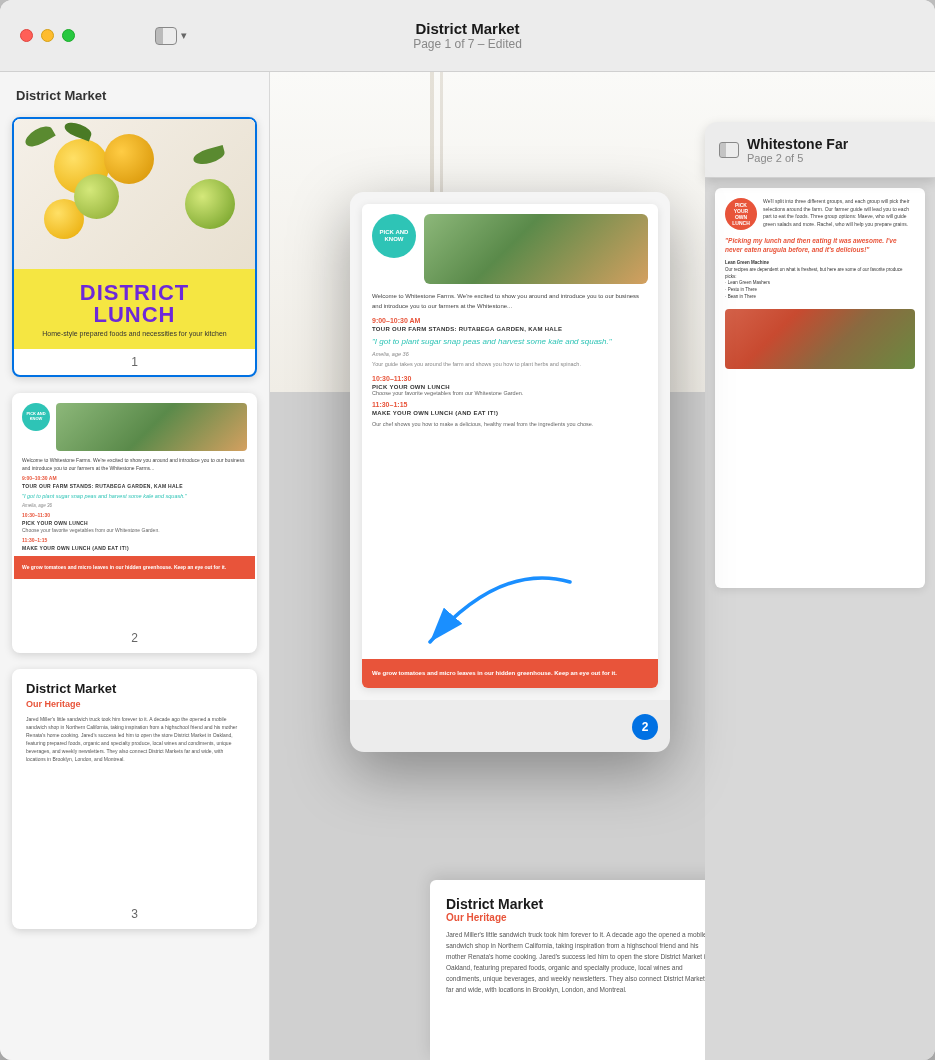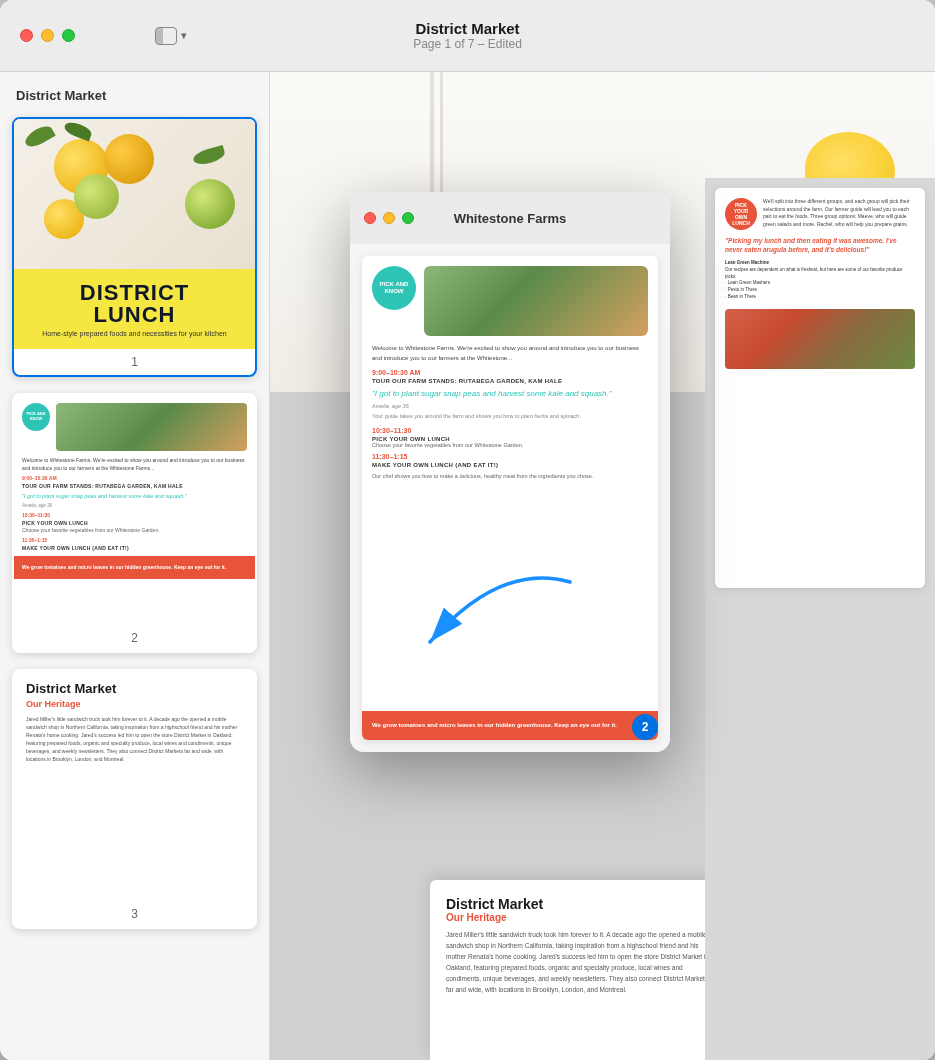--- a/index.html
+++ b/index.html
@@ -168,21 +168,21 @@
       display: flex;
       flex-direction: column;
       align-items: center;
       justify-content: center;
       padding: 8px;
     }
 
     .cover-title-text {
       font-size: 22px;
       font-weight: 900;
-      color: #0f172a;
+      color: #6d28d9;
       text-align: center;
       line-height: 1;
       letter-spacing: 1px;
     }
 
     .cover-subtitle-text {
       font-size: 7px;
       color: #333;
       text-align: center;
       margin-top: 4px;
@@ -718,20 +718,31 @@
     </div>
 
     <div class="main-content">
 
       <div class="bg-photo">
         <div class="bg-lemon"></div>
         <div class="bg-wood-lines"></div>
         <div style="position:absolute; top:0; left:170px; width:3px; height:320px; background:linear-gradient(180deg, #c8c0b0, #a8a098); opacity:0.4;"></div>
       </div>
 
+      <div class="second-window-header">
+        <div style="margin-right:8px;">
+          <div style="width:20px; height:16px; border:1.5px solid #888; border-radius:3px; display:flex;">
+            <div style="width:6px; height:100%; background:#888; border-radius:2px 0 0 2px; opacity:0.4;"></div>
+          </div>
+        </div>
+        <div>
+          <div class="second-window-title">Whitestone Far</div>
+          <div class="second-window-sub">Page 2 of 5</div>
+        </div>
+      </div>
 
       <div class="second-window-body">
         <div class="second-page-preview">
           <div class="sp-header">
             <div class="sp-circle">PICK<br>YOUR<br>OWN<br>LUNCH</div>
             <div class="sp-text">
               We'll split into three different groups, and each group will pick their selections around the farm. Our farmer guide will lead you to each part to eat the foods. Three group options: Maeve, who will guide green salads and more. Rachel, who will help you prepare grains.
             </div>
           </div>
           <div class="sp-quote">"Picking my lunch and then eating it was awesome. I've never eaten arugula before, and it's delicious!"</div>
@@ -740,28 +751,20 @@
             Our recipes are dependent on what is freshest, but here are some of our favorite produce picks:<br>
             · Lean Green Mashers<br>
             · Pesto in There<br>
             · Bean in There
           </div>
           <div class="sp-food-image"></div>
         </div>
       </div>
 
       <div class="whitestone-window">
-        <div class="ws-title-bar">
-          <div class="ws-controls">
-            <div class="ws-light red"></div>
-            <div class="ws-light yellow"></div>
-            <div class="ws-light green"></div>
-          </div>
-          <div class="ws-title">Whitestone Farms</div>
-        </div>
         <div class="ws-body">
           <div class="ws-page">
             <div class="ws-p2-header">
               <div class="ws-circle">PICK AND<br>KNOW</div>
               <div class="ws-photo"></div>
             </div>
             <div class="ws-welcome-text">Welcome to Whitestone Farms. We're excited to show you around and introduce you to our business and introduce you to our farmers at the Whitestone...</div>
             <div class="ws-time-block">9:00–10:30 AM</div>
             <div style="font-size:6px; color:#333; font-weight:700; text-transform:uppercase; letter-spacing:0.3px; margin-bottom:4px;">TOUR OUR FARM STANDS: RUTABEGA GARDEN, KAM HALE</div>
             <div class="ws-quote-text">"I got to plant sugar snap peas and harvest some kale and squash."</div>

